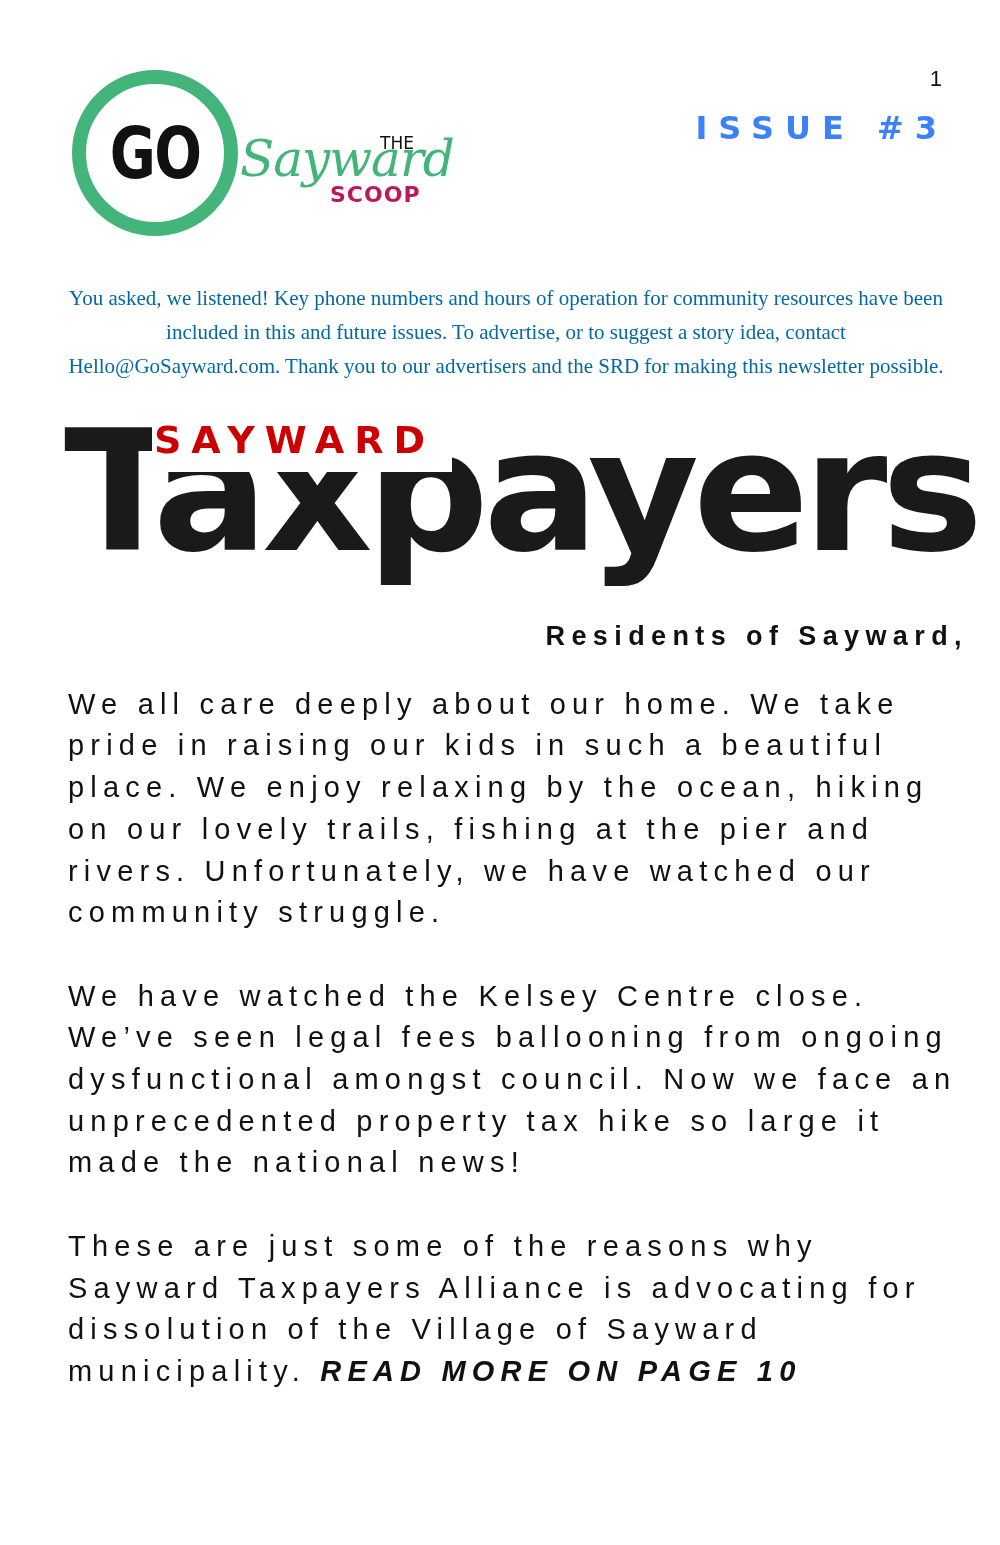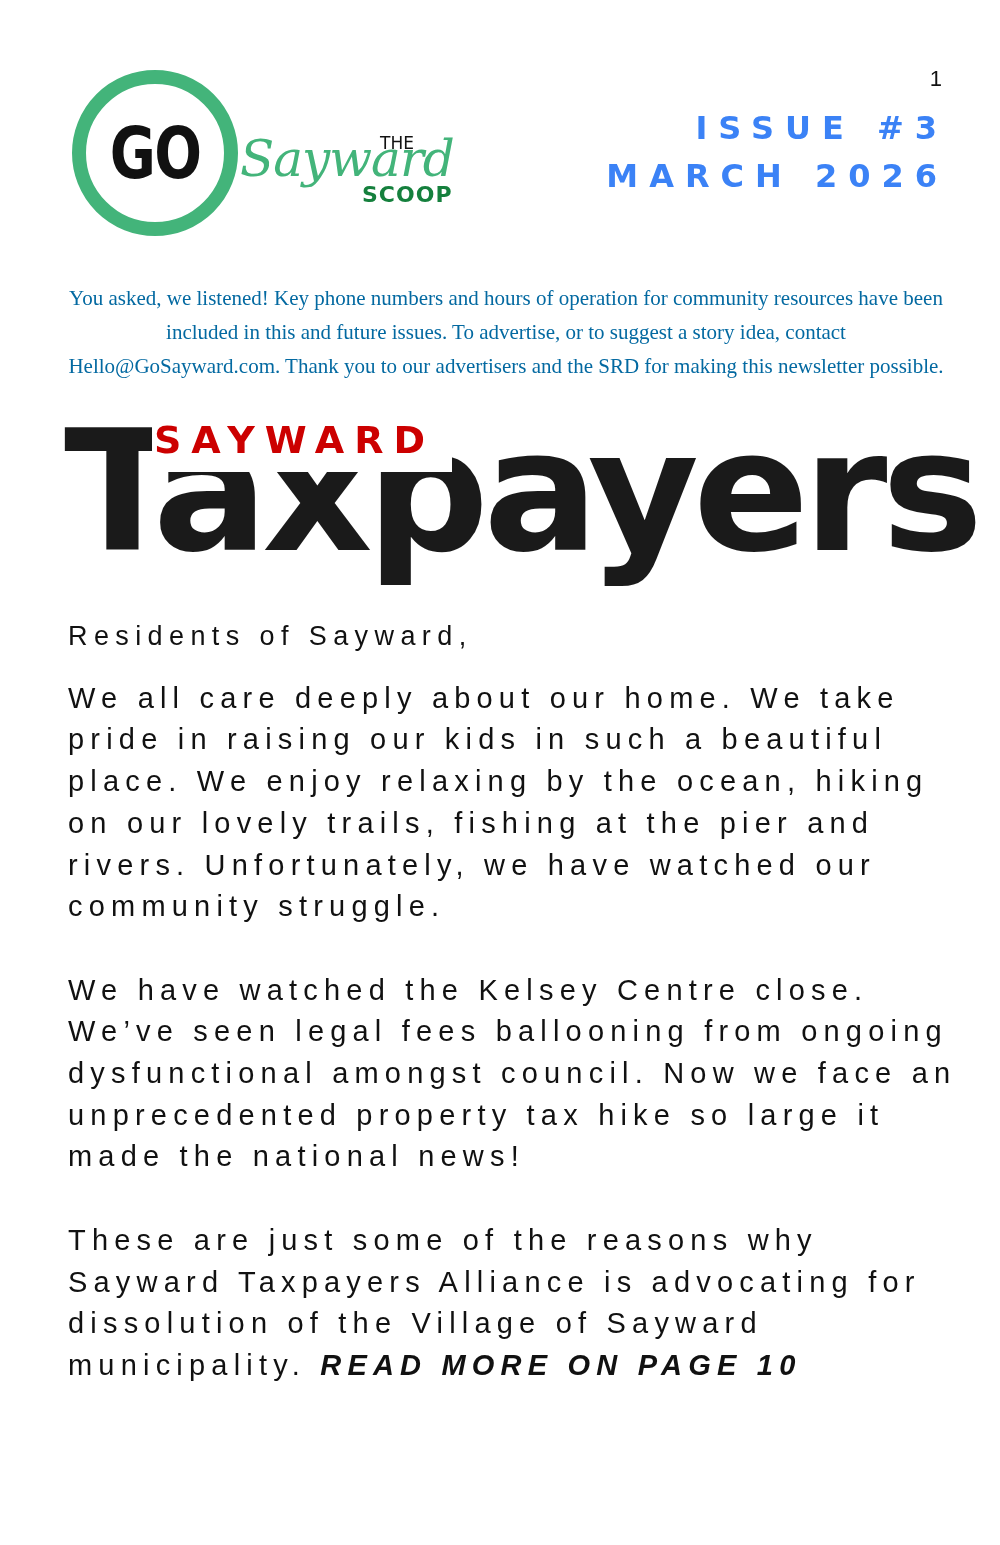--- a/index.html
+++ b/index.html
@@ -22,23 +22,22 @@
       position: absolute; left: 308px; top: 63px;
       font-family: "DejaVu Sans", sans-serif; font-weight: normal; font-size: 17px; color: #111;
     }
     .logo-sayward {
       position: absolute; left: 168px; top: 60px;
       font-family: "DejaVu Serif", serif; font-style: italic; font-size: 50px; color: #43b47a;
       letter-spacing: -1px;
     }
     .logo-scoop {
       position: absolute; left: 258px; top: 112px;
-      font-family: "DejaVu Sans", sans-serif; font-weight: bold; font-size: 22px; color: #15803d;
+      font-family: "DejaVu Sans", sans-serif; font-weight: bold; font-size: 22px; color: #be185d;
       letter-spacing: 1px;
-      margin-left: 32px;
     }
 
     
     .page-number {
       position: absolute; right: 58px; top: 66px;
       font-family: "Liberation Sans", sans-serif; font-size: 22px; color: #111;
     }
     .issue {
       position: absolute; right: 52px; top: 104px; text-align: right;
       font-family: "DejaVu Sans", sans-serif; font-weight: bold; font-size: 32px;
@@ -70,42 +69,41 @@
       color: #cc0000; letter-spacing: 10px;
     }
     .banner-cover { position:absolute; left:84px; top:0; width:300px; height:58px; background:#fff; }
 
     
     .letter {
       position: absolute; left: 68px; top: 616px; width: 900px;
       font-family: "Liberation Sans", sans-serif; font-size: 29px; letter-spacing: 6.2px;
       line-height: 41.7px; color: #111;
     }
-    .salutation { font-weight: normal; font-size: 27px; letter-spacing: 6.4px; margin-bottom: 20px; }
+    .salutation { font-weight: bold; font-size: 27px; letter-spacing: 6.4px; margin-bottom: 26px; text-align: right; }
     .para { margin: 0 0 41.7px 0; }
     .read-more { font-weight: bold; font-style: italic; }
   </style>
 </head>
 <body>
 
 <div class="page">
 
   <div class="logo">
     <div class="logo-ring"></div>
     <div class="logo-go">GO</div>
     <div class="logo-sayward">Sayward</div>
     <div class="logo-the">THE</div>
     <div class="logo-scoop">SCOOP</div>
   </div>
 
   <div class="page-number">1</div>
 
   <div class="issue">
     <div>ISSUE #3</div>
-    <div>MARCH 2026</div>
   </div>
 
   <p class="intro">You asked, we listened! Key phone numbers and hours of operation  for community resources have been included in this and future issues. To advertise, or to suggest a story idea, contact Hello@GoSayward.com. Thank you to our advertisers and the SRD for making this newsletter possible.</p>
 
   <div class="banner">
     <div class="banner-taxpayers">Taxpayers</div>
     <div class="banner-cover"></div>
     <div class="banner-sayward">SAYWARD</div>
   </div>
 

